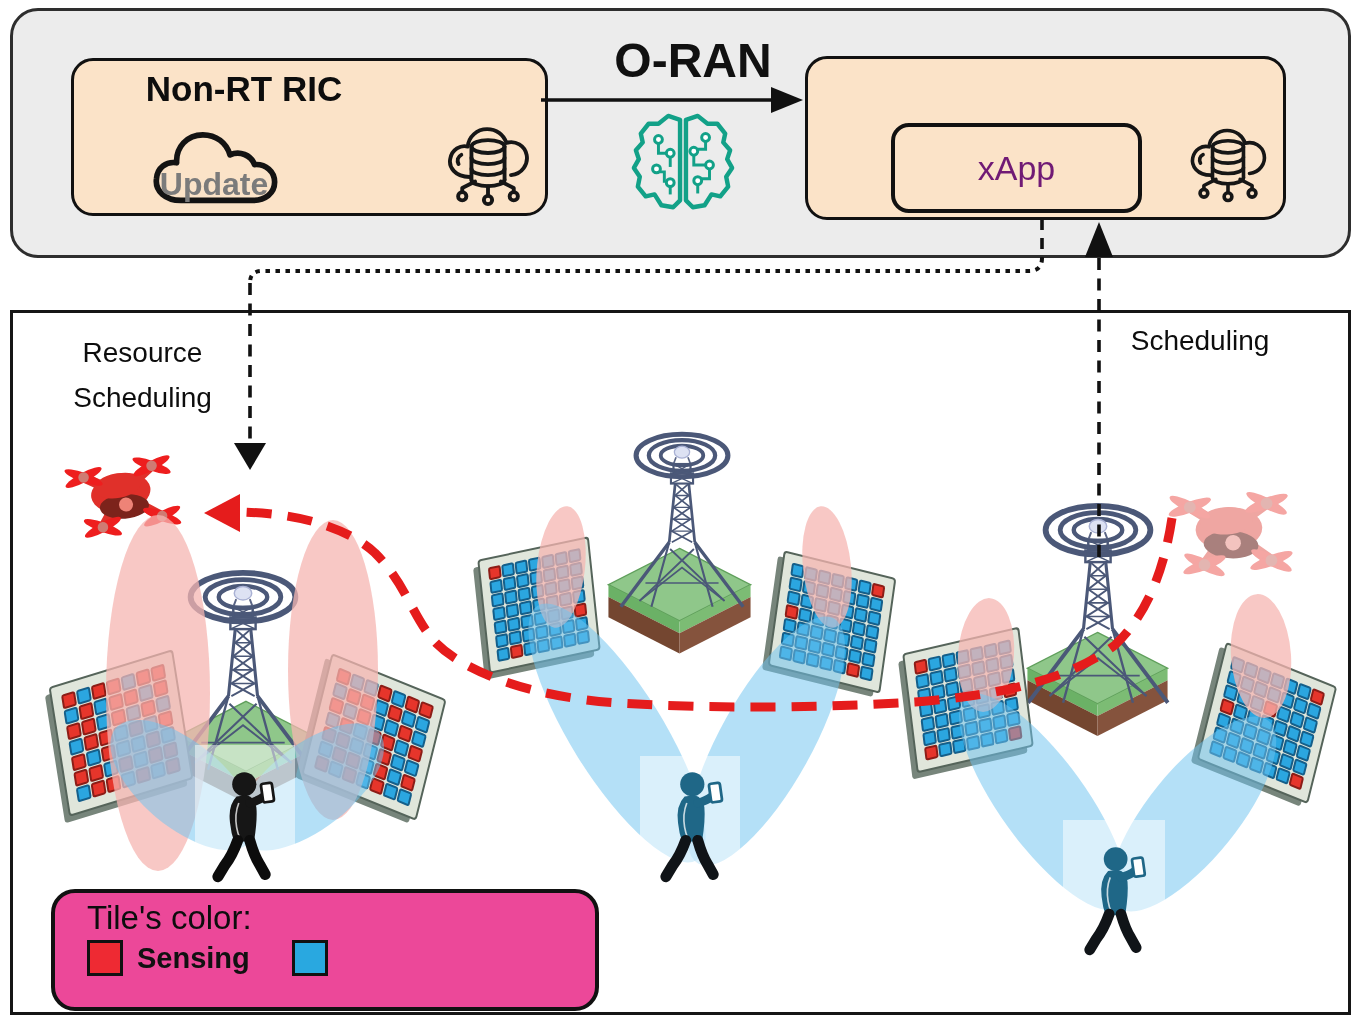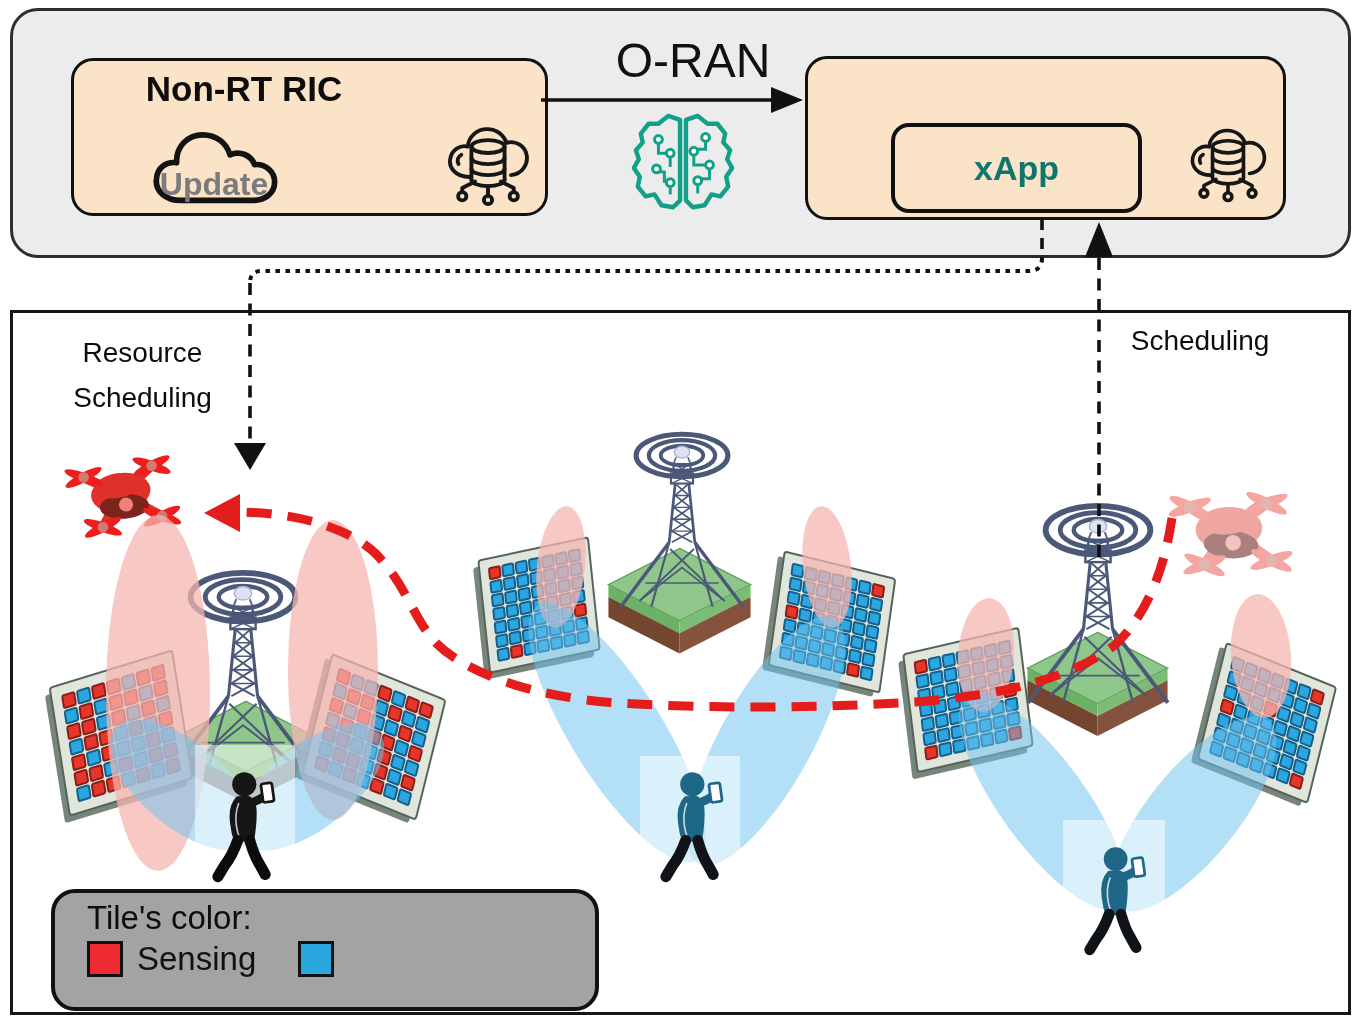--- a/index.html
+++ b/index.html
@@ -8,39 +8,39 @@
   
   .top-panel{position:absolute;left:10px;top:8px;width:1335px;height:244px;background:#ececec;
              border:3px solid #2e2e2e;border-radius:28px;z-index:1;}
   .ric-box{position:absolute;background:#fbe3c8;border:3px solid #111;border-radius:22px;}
   .box-nonrt{left:58px;top:47px;width:471px;height:152px;}
   .box-nearrt{left:792px;top:45px;width:475px;height:158px;}
   .ric-title{position:absolute;top:8px;left:0;width:100%;text-align:center;
              font-size:35px;font-weight:700;color:#0d0d0d;}
   .box-nonrt .ric-title{width:340px;}
   .oran-title{position:absolute;left:555px;top:22px;width:250px;text-align:center;
-              font-size:48px;font-weight:400;z-index:2;}
+              font-size:48px;font-weight:700;z-index:2;}
   .update-label{position:absolute;left:80px;top:105px;width:120px;text-align:center;
                 font-size:32px;color:#7b7b7b;font-weight:bold;}
   .xapp-box{position:absolute;left:83px;top:64px;width:243px;height:82px;background:#fbe3c8;
             border:4px solid #111;border-radius:18px;display:flex;align-items:center;justify-content:center;
-            font-size:34px;color:#0f766e;font-weight:bold;}
+            font-size:34px;color:#701a75;}
   .icon-abs{position:absolute;}
   
   .bottom-panel{position:absolute;left:10px;top:310px;width:1335px;height:699px;background:#fff;
                 border:3px solid #161616;z-index:1;}
   .scene-svg{position:absolute;left:0;top:0;width:1361px;height:1019px;z-index:2;pointer-events:none;}
   .scene-label{position:absolute;z-index:3;text-align:center;font-size:28px;line-height:45px;color:#0d0d0d;}
   .label-resource{left:25px;top:330px;width:235px;}
   .label-report{left:1090px;top:318px;width:220px;}
   
-  .legend{position:absolute;left:51px;top:889px;width:548px;height:122px;background:#a3a3a3;
+  .legend{position:absolute;left:51px;top:889px;width:548px;height:122px;background:#ec4899;
           border:4px solid #111;border-radius:24px;z-index:3;box-sizing:border-box;padding:6px 0 0 32px;}
   .legend-title{font-size:33px;color:#0d0d0d;}
-  .legend-row{display:flex;align-items:center;margin-top:3px;font-size:33px;}
+  .legend-row{display:flex;align-items:center;margin-top:3px;font-size:29px;font-weight:bold;}
   .swatch{width:30px;height:30px;border:3px solid #111;margin-right:14px;display:inline-block;}
   .swatch-gap{width:42px;display:inline-block;}
   
   .tower-line{stroke:#4b5878;fill:none;}
   .beam-pink{fill:var(--beam-pink,#f5b6b2);opacity:.75;}
   .beam-blue{fill:var(--beam-blue,#70c4ef);opacity:.52;}
   .traj{stroke:var(--traj,#e51c1c);}
   .drone-red{--body:#e0302a;--dark:#7c231b;--prop:#ee1e1e;--hub:#cf7b72;--dot:#ee8377;}
   .drone-pink{--body:#efa6a2;--dark:#a9807d;--prop:#f5a6a3;--hub:#e3b5b1;--dot:#f3c3bf;}
   .person-black{--pbody:#161616;--pleg:#0c0c0c;}

